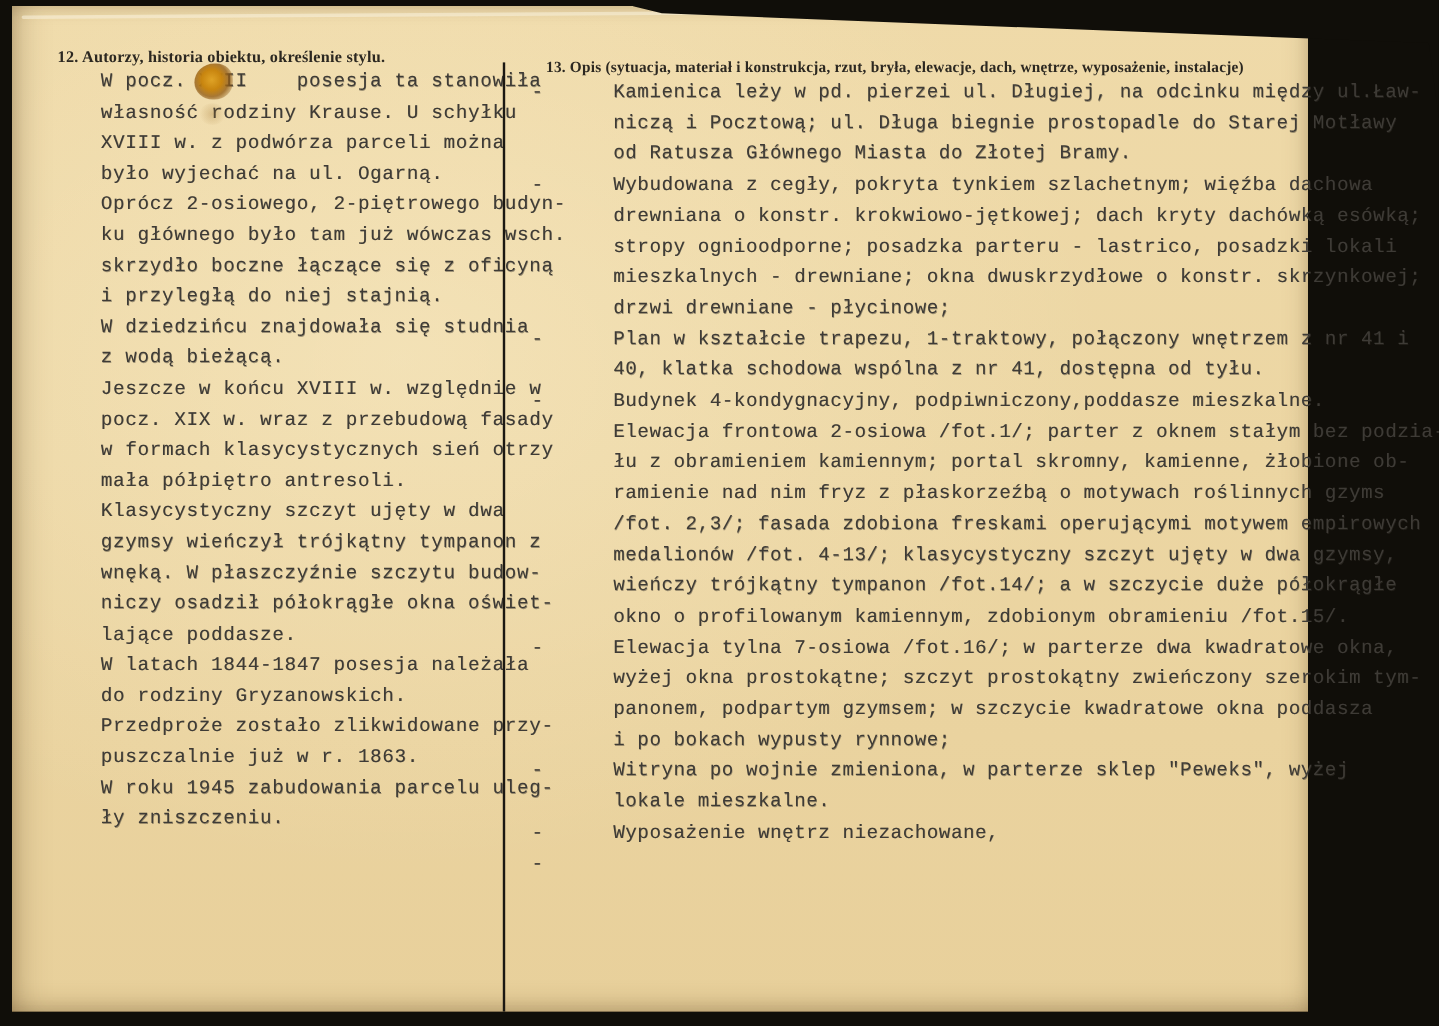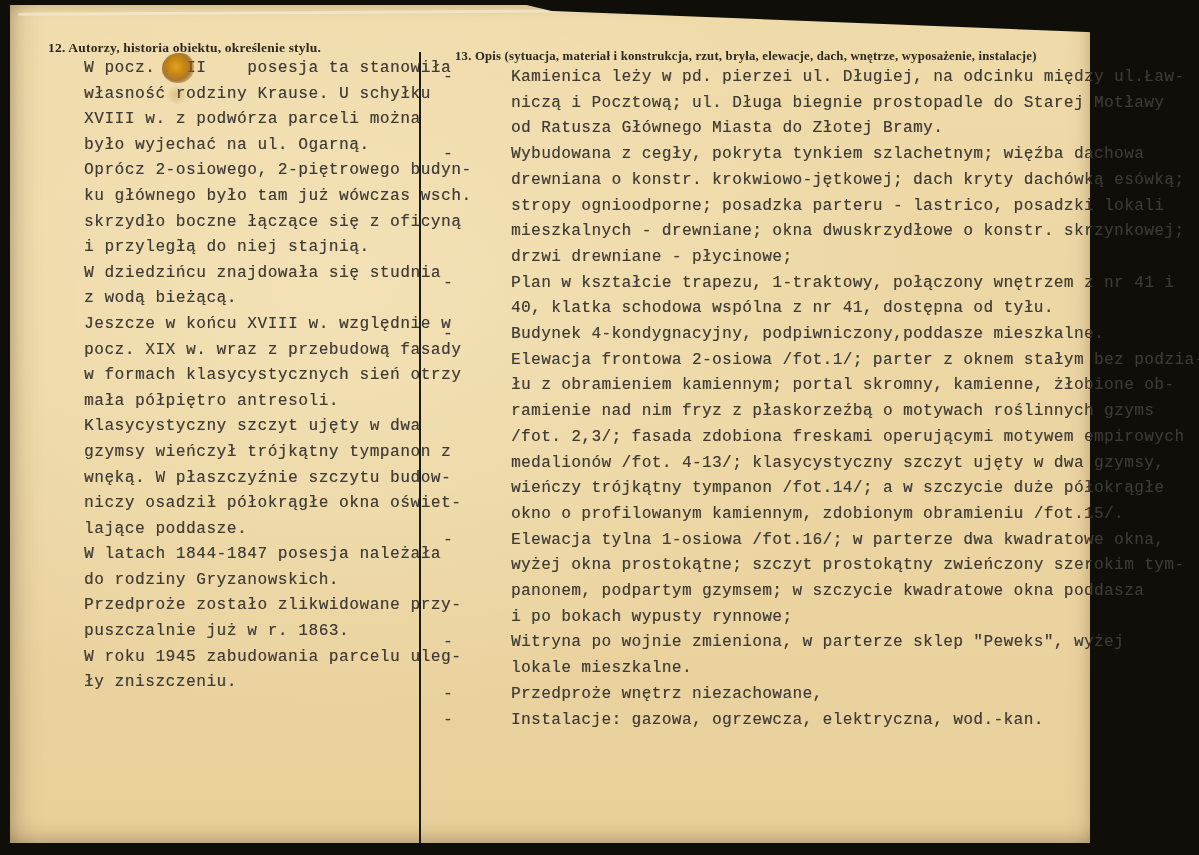--- a/index.html
+++ b/index.html
@@ -165,37 +165,36 @@
 Elewacja frontowa 2-osiowa /fot.1/; parter z oknem stałym bez podzia-
 łu z obramieniem kamiennym; portal skromny, kamienne, żłobione ob-
 ramienie nad nim fryz z płaskorzeźbą o motywach roślinnych gzyms
 /fot. 2,3/; fasada zdobiona freskami operującymi motywem empirowych
 medalionów /fot. 4-13/; klasycystyczny szczyt ujęty w dwa gzymsy,
 wieńczy trójkątny tympanon /fot.14/; a w szczycie duże półokrągłe
 okno o profilowanym kamiennym, zdobionym obramieniu /fot.15/.</div>
       </div>
       <div class="bullet-row">
         <span class="bullet-marker">-</span>
-        <div class="bullet-lines typewriter">Elewacja tylna 1-osiowa /fot.16/; w parterze dwa kwadratowe okna,
+        <div class="bullet-lines typewriter">Elewacja tylna 7-osiowa /fot.16/; w parterze dwa kwadratowe okna,
 wyżej okna prostokątne; szczyt prostokątny zwieńczony szerokim tym-
 panonem, podpartym gzymsem; w szczycie kwadratowe okna poddasza
 i po bokach wypusty rynnowe;</div>
       </div>
       <div class="bullet-row">
         <span class="bullet-marker">-</span>
         <div class="bullet-lines typewriter">Witryna po wojnie zmieniona, w parterze sklep "Peweks", wyżej
 lokale mieszkalne.</div>
       </div>
       <div class="bullet-row">
         <span class="bullet-marker">-</span>
-        <div class="bullet-lines typewriter">Przedproże wnętrz niezachowane,</div>
-      </div>
-      <div class="bullet-row">
-        <span class="bullet-marker">-</span>
-        <div class="bullet-lines typewriter">Instalacje: gazowa, ogrzewcza, elektryczna, wod.-kan.</div>
+        <div class="bullet-lines typewriter">Wyposażenie wnętrz niezachowane,</div>
+      </div>
+      <div class="bullet-row">
+        <span class="bullet-marker">-</span>
       </div>
     </div>
 
 </div>
 
 <div class="stain"></div>
 <div class="stain-smudge"></div>
 <div class="under-sheet-edge"></div>
 <div class="corner-wedge"></div>
 

